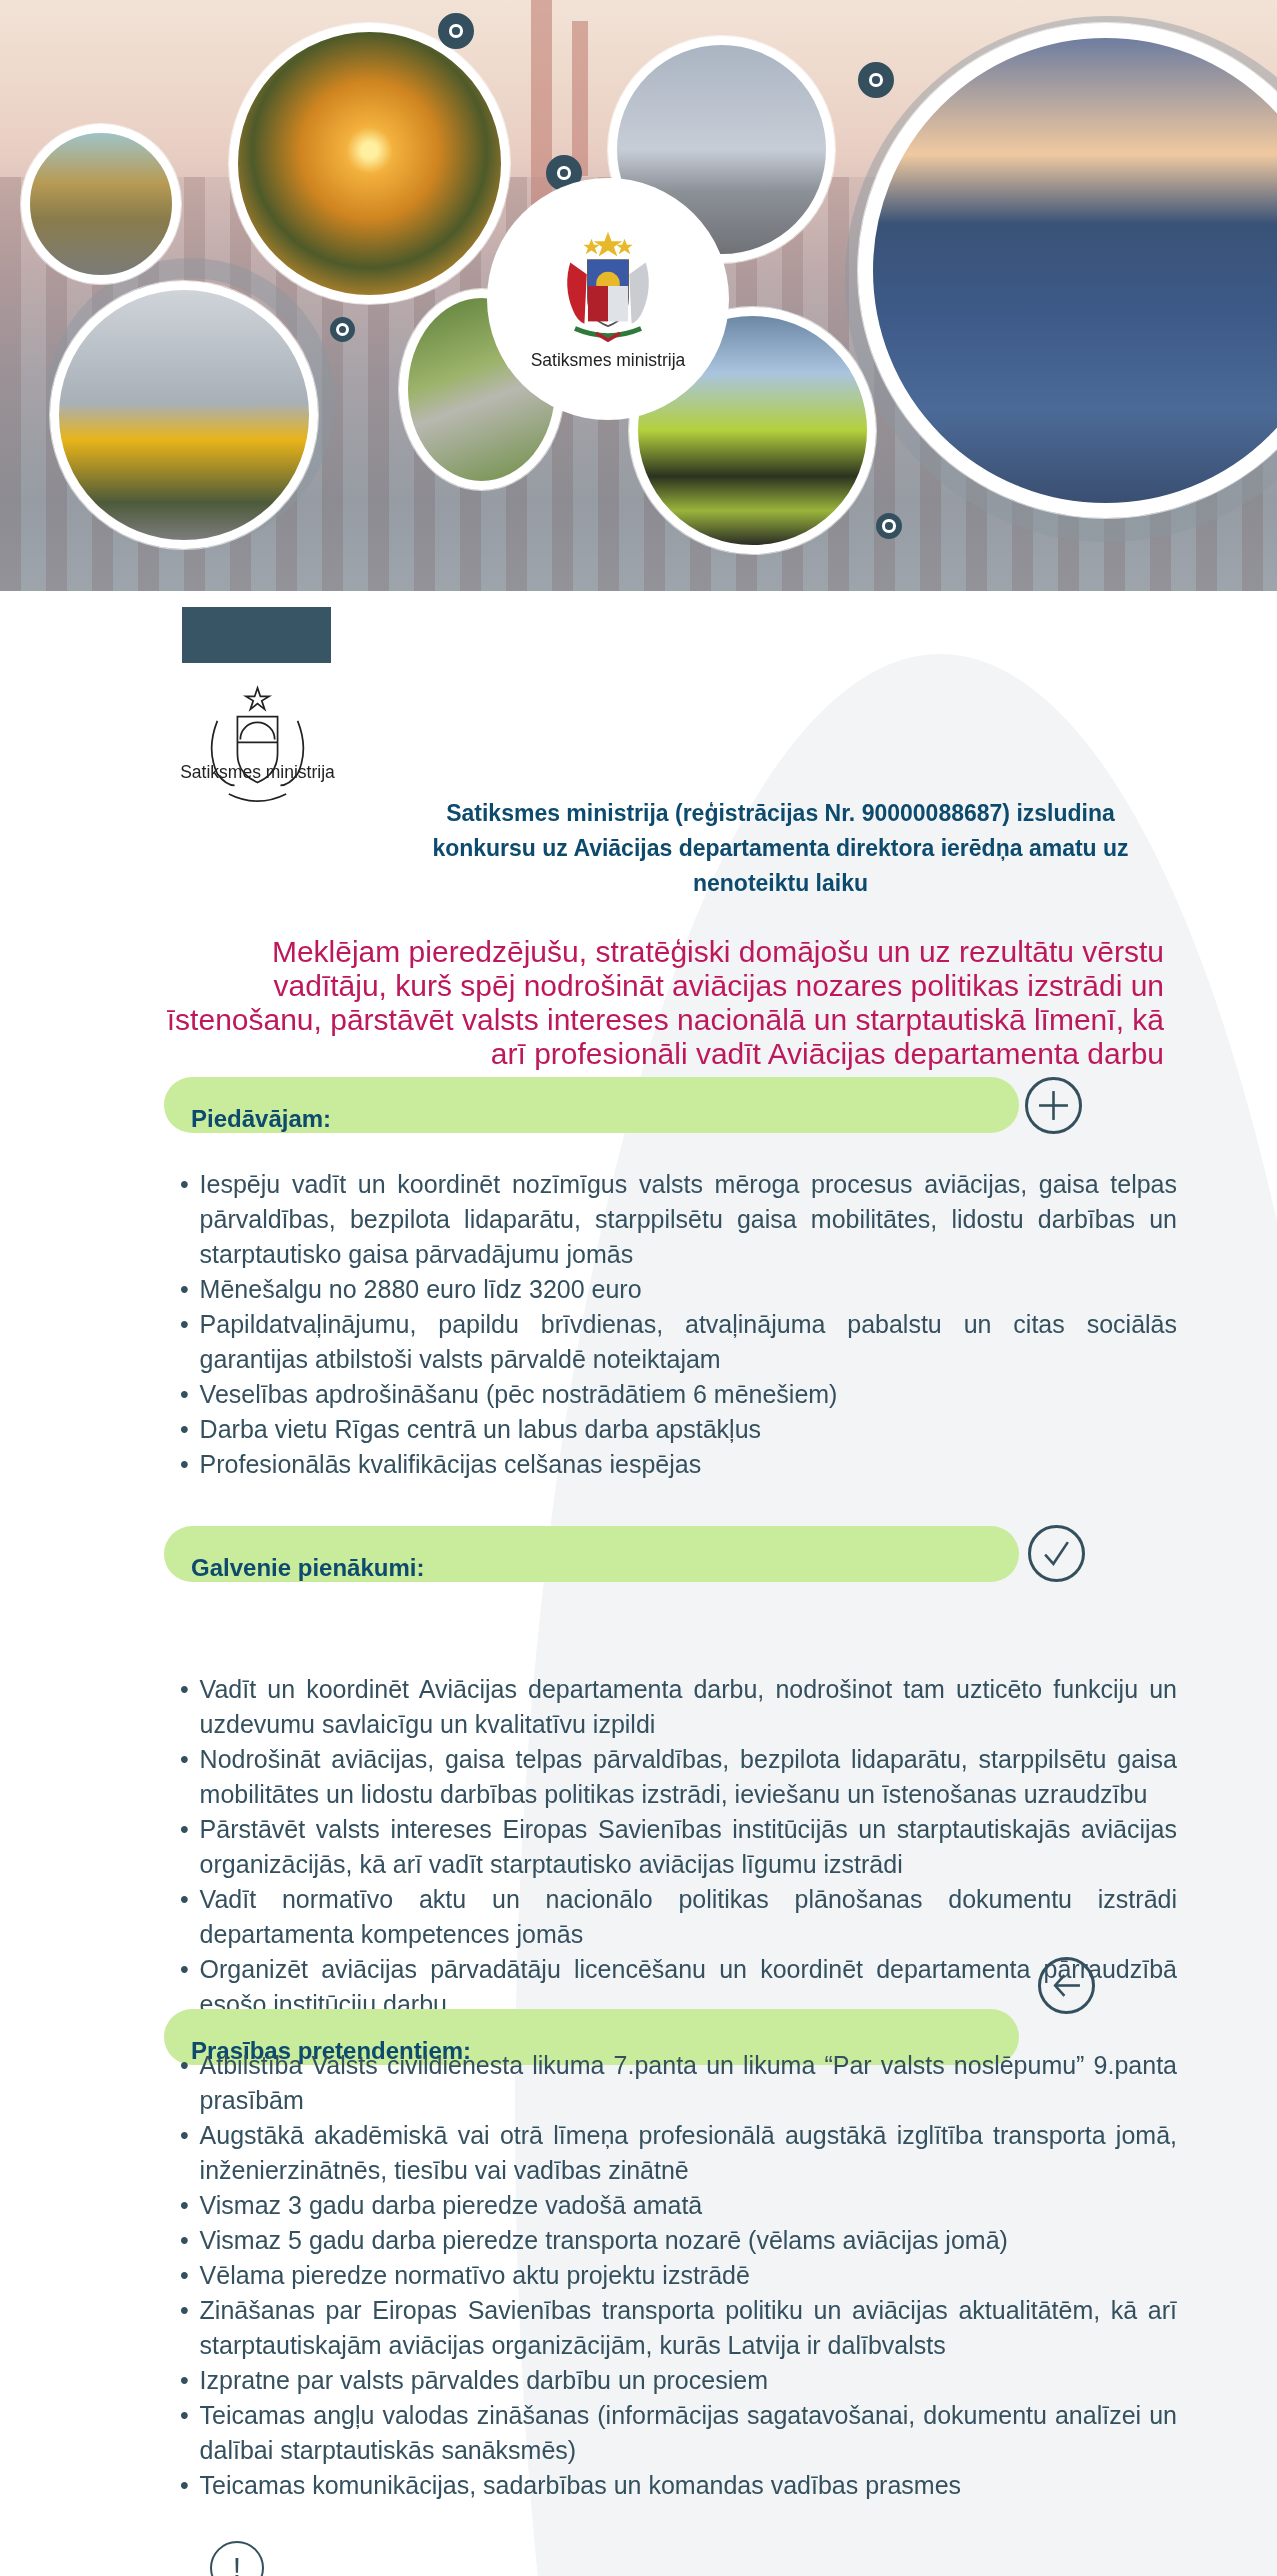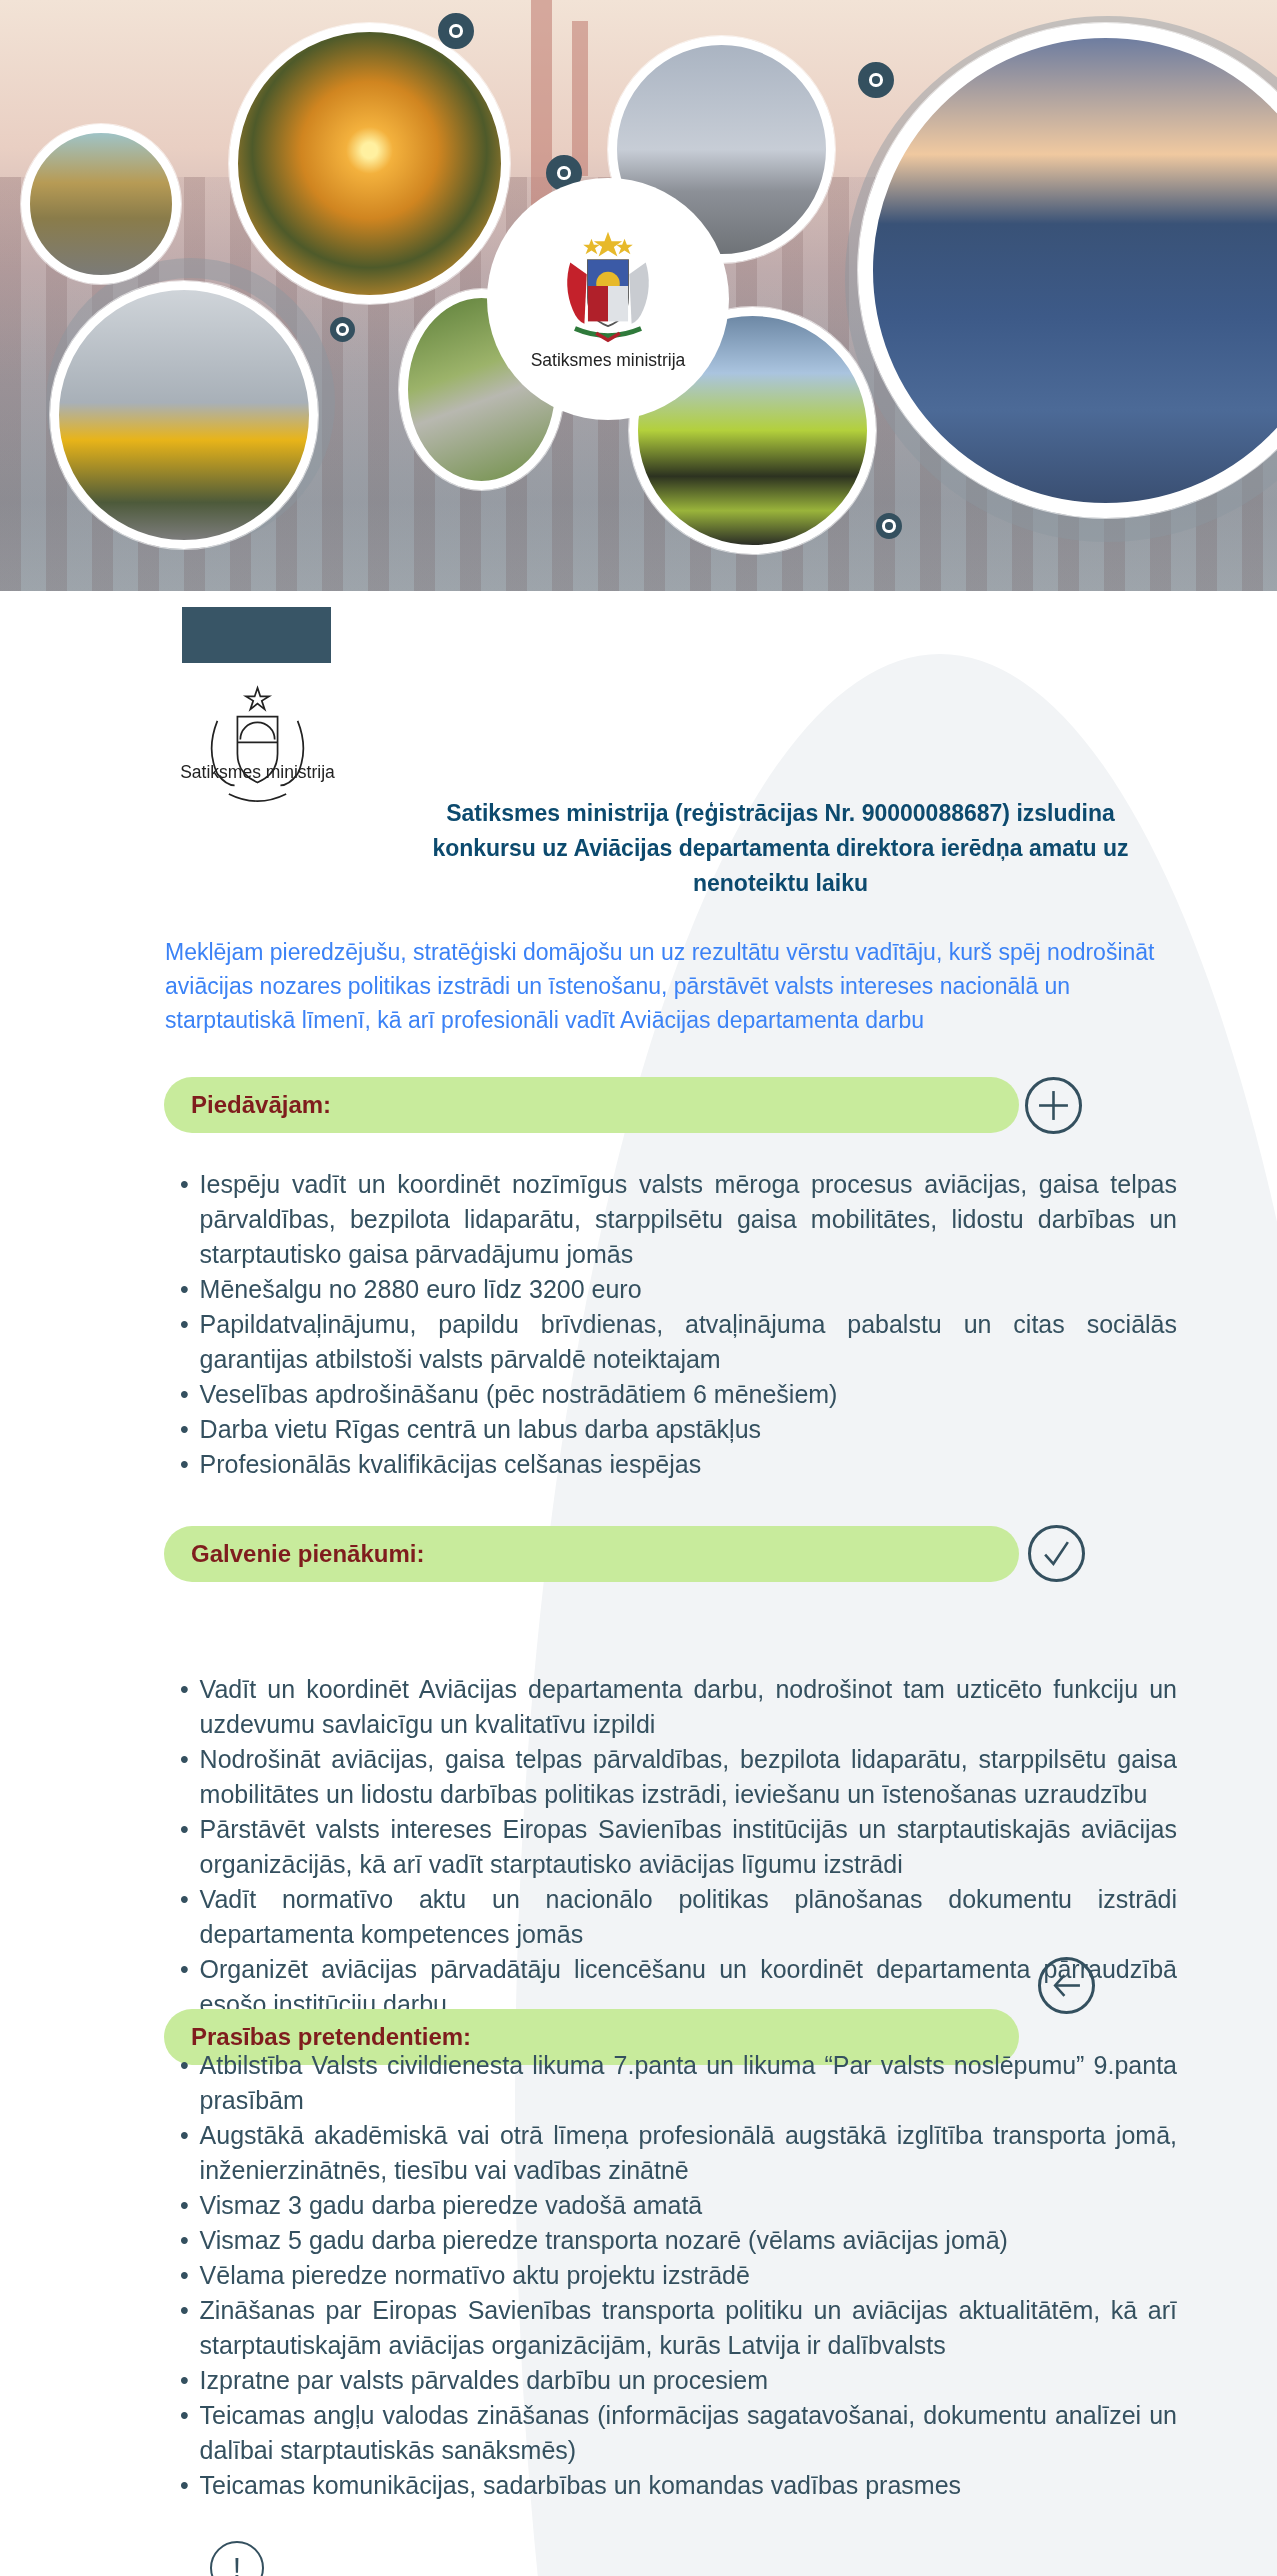--- a/index.html
+++ b/index.html
@@ -43,28 +43,28 @@
   }
   
   .top-rect { position: absolute; left: 182px; top: 607px; width: 149px; height: 56px; background: #385566; }
   .coa-small { position: absolute; left: 180px; top: 685px; width: 155px; height: 129px; }
   .ministry-label { position: absolute; left: 165px; top: 762px; width: 185px; text-align: center; font-size: 17.5px; color: #222; }
   .headline {
     position: absolute; left: 402px; top: 796px; width: 757px; text-align: center;
     font-size: 23px; font-weight: bold; line-height: 35px; color: #0c4a6e;
   }
   .intro {
-    position: absolute; left: 165px; top: 935px; width: 999px; text-align: left;
-    font-size: 23px; line-height: 34px; color: #3b82f6;
+    position: absolute; left: 165px; top: 935px; width: 999px; text-align: right;
+    font-size: 30px; line-height: 34px; color: #be185d;
   }
   
   .sec-bar {
     position: absolute; left: 164px; width: 855px; height: 56px; background: #c8eb9c; border-radius: 28px;
-    display: flex; align-items: center; box-sizing: border-box; padding-left: 27px;
-    font-size: 24px; font-weight: bold; color: #7f1d1d;
+    display: flex; align-items: flex-end; box-sizing: border-box; padding-left: 27px;
+    font-size: 24px; font-weight: bold; color: #0c4a6e;
   }
   .sec-icon {
     position: absolute; width: 57px; height: 57px; border-radius: 50%; border: 3.1px solid #34505f; box-sizing: border-box;
     display: flex; align-items: center; justify-content: center; background: transparent;
   }
   .list {
     position: absolute; left: 164px; width: 997px; margin: 16px; padding: 0; list-style: none;
     font-size: 25px; line-height: 35px; color: #34505f; text-align: justify;
   }
   .list li { position: relative; padding-left: 19.6px; }

